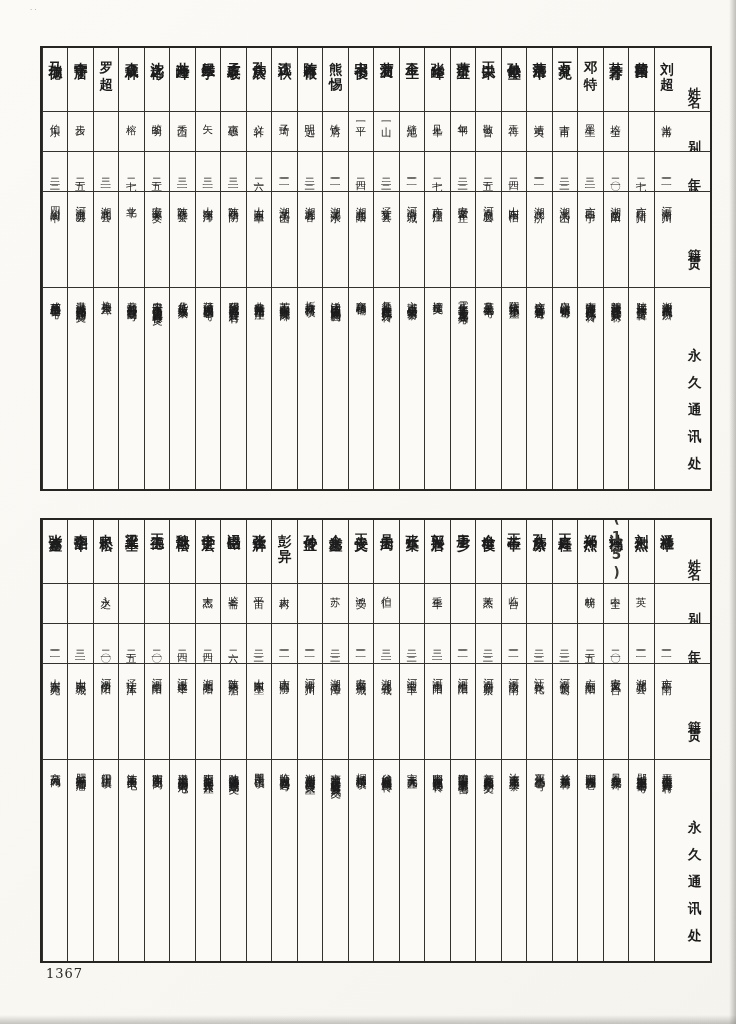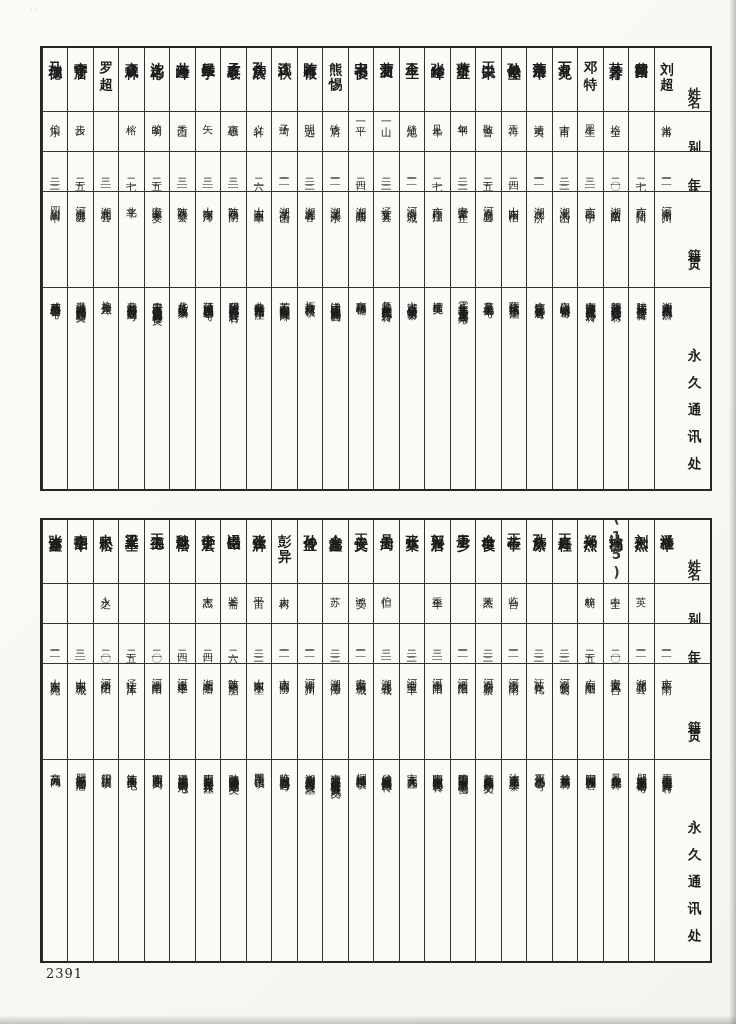--- a/index.html
+++ b/index.html
@@ -962,16 +962,16 @@
         </div>
         <div class="cell origin">
           <span>山东高苑</span>
         </div>
         <div class="cell address">
           <span>高苑城内</span>
         </div>
       </div>
     </div>
 
-  <div class="page-number">2391</div>
+  <div class="page-number">1367</div>
   <div class="scan-edge-right"></div>
   <div class="scan-edge-bottom"></div>
 </div>
 
 </body></html>

